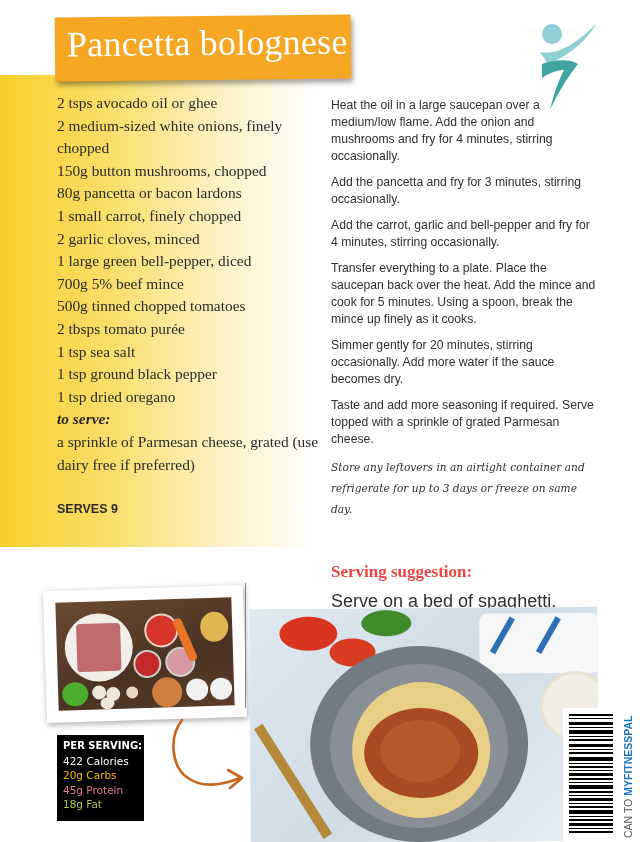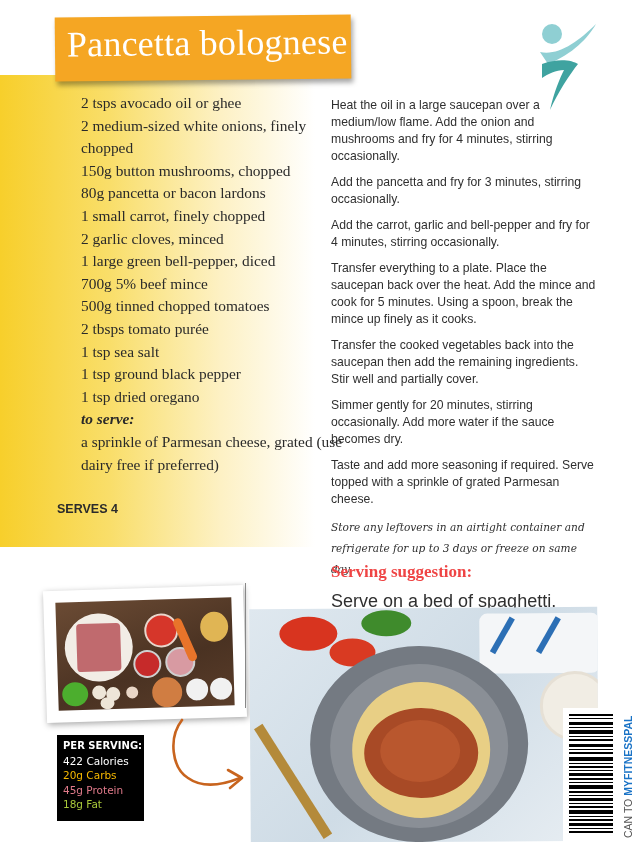--- a/index.html
+++ b/index.html
@@ -20,21 +20,21 @@
     box-shadow: 2px 4px 5px rgba(0,0,0,0.35);
   }
   .title-text {
     position: absolute; left: 12px; top: 6px;
     font-family: "Liberation Serif", serif; font-size: 36px; color: #ffffff;
     letter-spacing: 0.2px; white-space: nowrap;
   }
   .logo { position: absolute; left: 528px; top: 12px; width: 80px; height: 100px; }
   .ingredients {
     position: absolute; left: 57px; top: 92px; width: 270px;
-    font-family: "Liberation Serif", serif; font-size: 15.4px; line-height: 22.6px; color: #2a2a2a; margin-left: 24px;
+    font-family: "Liberation Serif", serif; font-size: 15.4px; line-height: 22.6px; color: #2a2a2a;
   }
   .ingredients .ing { display: block; }
   .ingredients .ing-bold { font-weight: bold; font-style: italic; }
   .serves {
     position: absolute; left: 57px; top: 502px;
     font-family: "Liberation Sans", sans-serif; font-weight: bold; font-size: 12.5px; color: #2b2b2b;
   }
   .method {
     position: absolute; left: 331px; top: 97px; width: 265px;
     font-family: "Liberation Sans", sans-serif; font-size: 12.2px; line-height: 17px; color: #2f2f2f;
@@ -109,28 +109,27 @@
   <span class="ing">700g 5% beef mince</span>
   <span class="ing">500g tinned chopped tomatoes</span>
   <span class="ing">2 tbsps tomato purée</span>
   <span class="ing">1 tsp sea salt</span>
   <span class="ing">1 tsp ground black pepper</span>
   <span class="ing">1 tsp dried oregano</span>
   <span class="ing ing-bold">to serve:</span>
   <span class="ing">a sprinkle of Parmesan cheese, grated (use dairy free if preferred)</span>
 </div>
 
-<div class="serves">SERVES 4</div>
+<div class="serves">SERVES 9</div>
 
 <div class="method">
   <p>Heat the oil in a large saucepan over a medium/low flame. Add the onion and mushrooms and fry for 4 minutes, stirring occasionally.</p>
   <p>Add the pancetta and fry for 3 minutes, stirring occasionally.</p>
   <p>Add the carrot, garlic and bell-pepper and fry for 4 minutes, stirring occasionally.</p>
   <p>Transfer everything to a plate. Place the saucepan back over the heat. Add the mince and cook for 5 minutes. Using a spoon, break the mince up finely as it cooks.</p>
-  <p>Transfer the cooked vegetables back into the saucepan then add the remaining ingredients. Stir well and partially cover.</p>
   <p>Simmer gently for 20 minutes, stirring occasionally. Add more water if the sauce becomes dry.</p>
   <p>Taste and add more seasoning if required. Serve topped with a sprinkle of grated Parmesan cheese.</p>
   <p class="note">Store any leftovers in an airtight container and refrigerate for up to 3 days or freeze on same day.</p>
 </div>
 
 <div class="serving-head">Serving suggestion:</div>
 <div class="serving-text">Serve on a bed of spaghetti.</div>
 
 <div class="photo-left">
   <div class="board">

